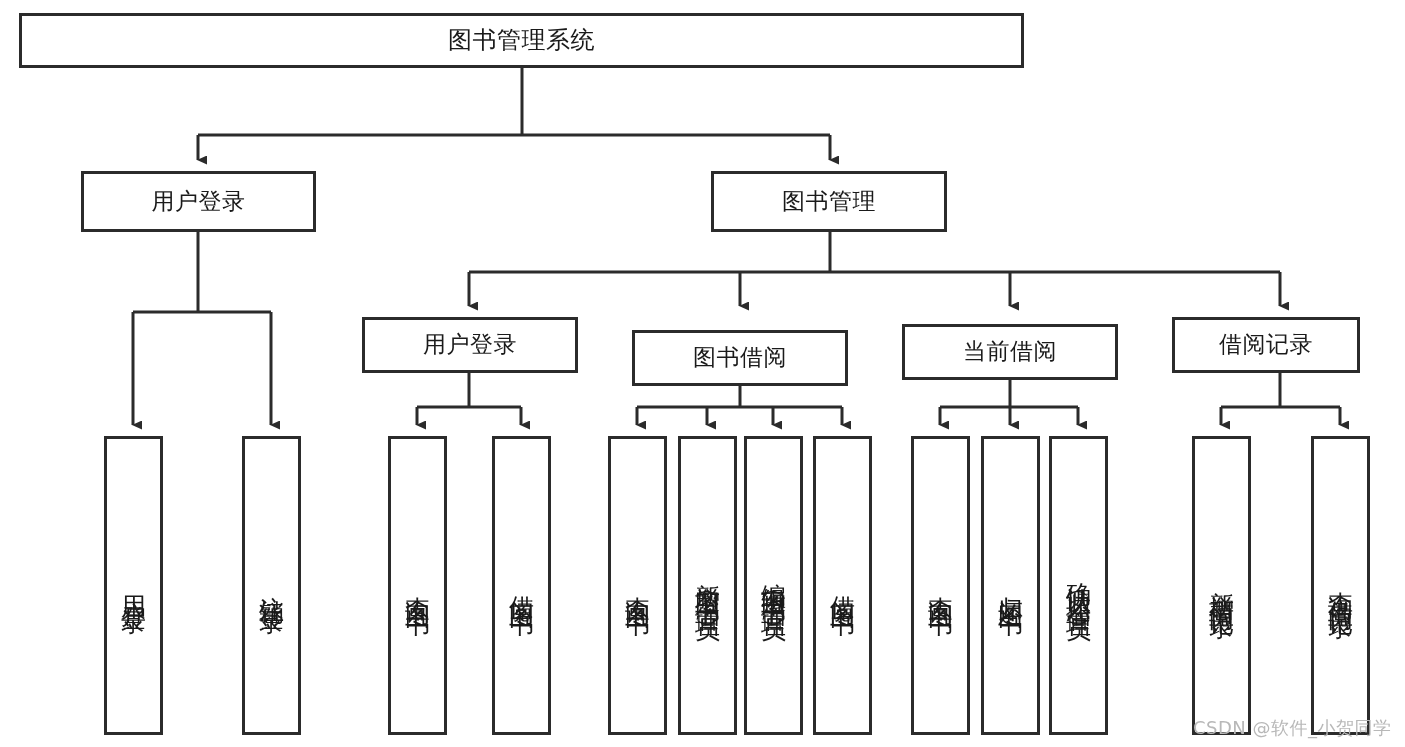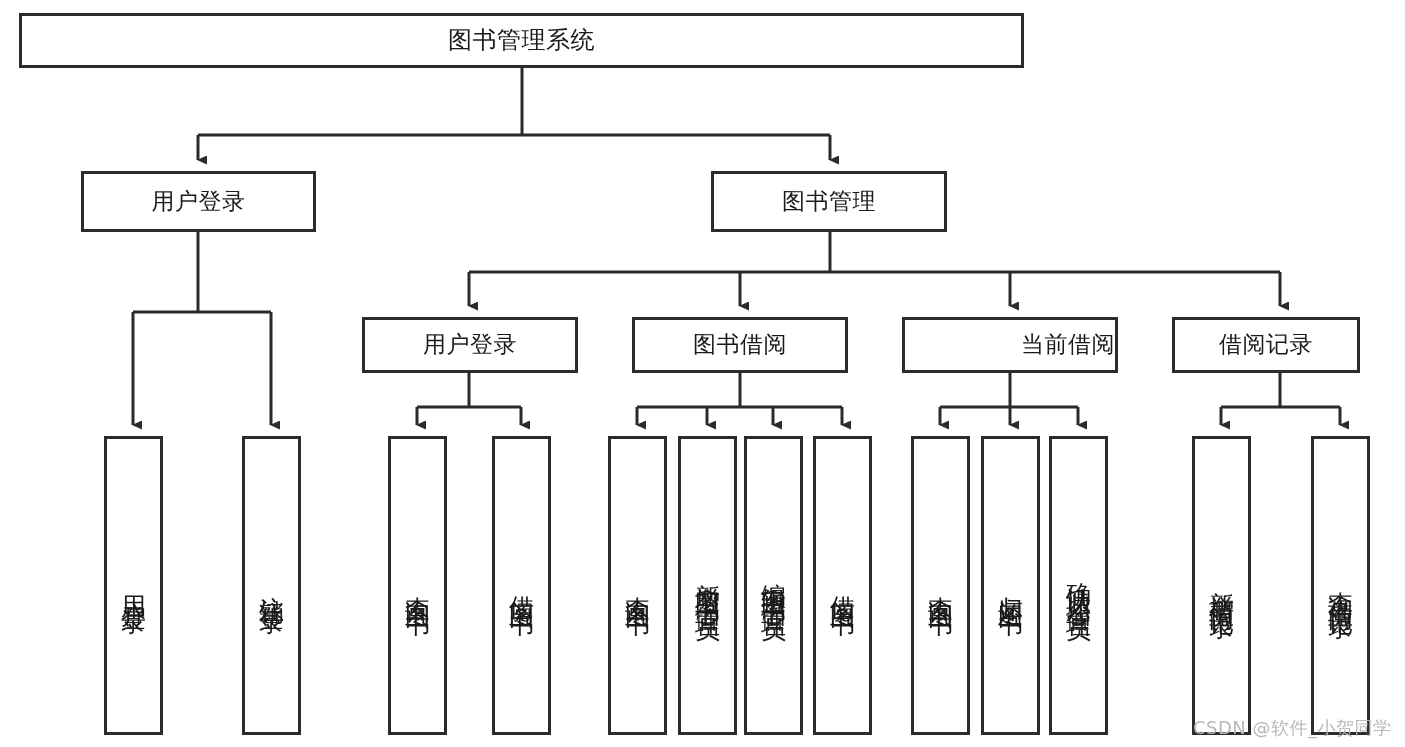--- a/index.html
+++ b/index.html
@@ -137,25 +137,25 @@
   </div>
 
   <div class="node-box h-box" style="left:711px; top:171px; width:236px; height:61px;justify-content:center;">
     <span class="node-label">图书管理</span>
   </div>
 
   <div class="node-box h-box" style="left:362px; top:317px; width:216px; height:56px;">
     <span class="node-label">用户登录</span>
   </div>
 
-  <div class="node-box h-box" style="left:632px; top:317px; width:216px; height:56px;">
+  <div class="node-box h-box" style="left:632px; top:330px; width:216px; height:56px;">
     <span class="node-label">图书借阅</span>
   </div>
 
-  <div class="node-box h-box" style="left:902px; top:317px; width:216px; height:56px;justify-content:flex-end;">
+  <div class="node-box h-box" style="left:902px; top:324px; width:216px; height:56px;">
     <span class="node-label">当前借阅</span>
   </div>
 
   <div class="node-box h-box" style="left:1172px; top:317px; width:188px; height:56px;">
     <span class="node-label">借阅记录</span>
   </div>
 
   <div class="node-box v-box" style="left:104px; top:436px; width:59px; height:299px;">
     <span class="node-label">用户登录</span>
   </div>

